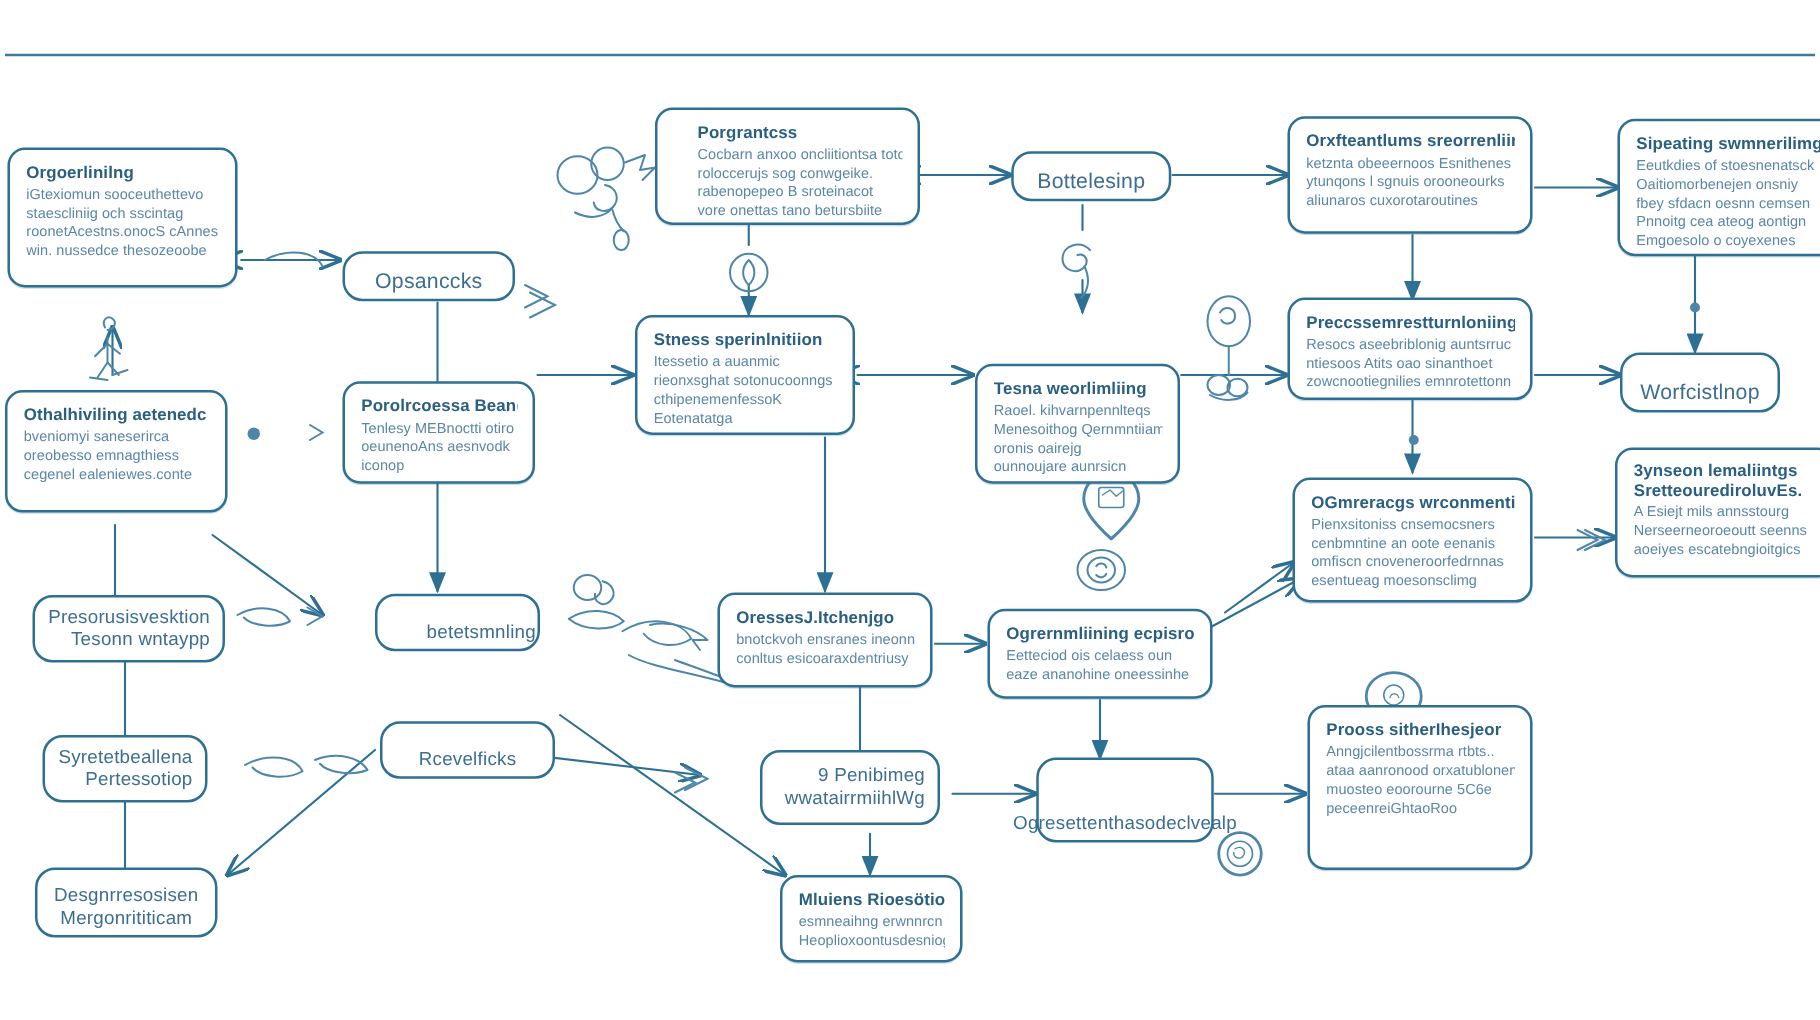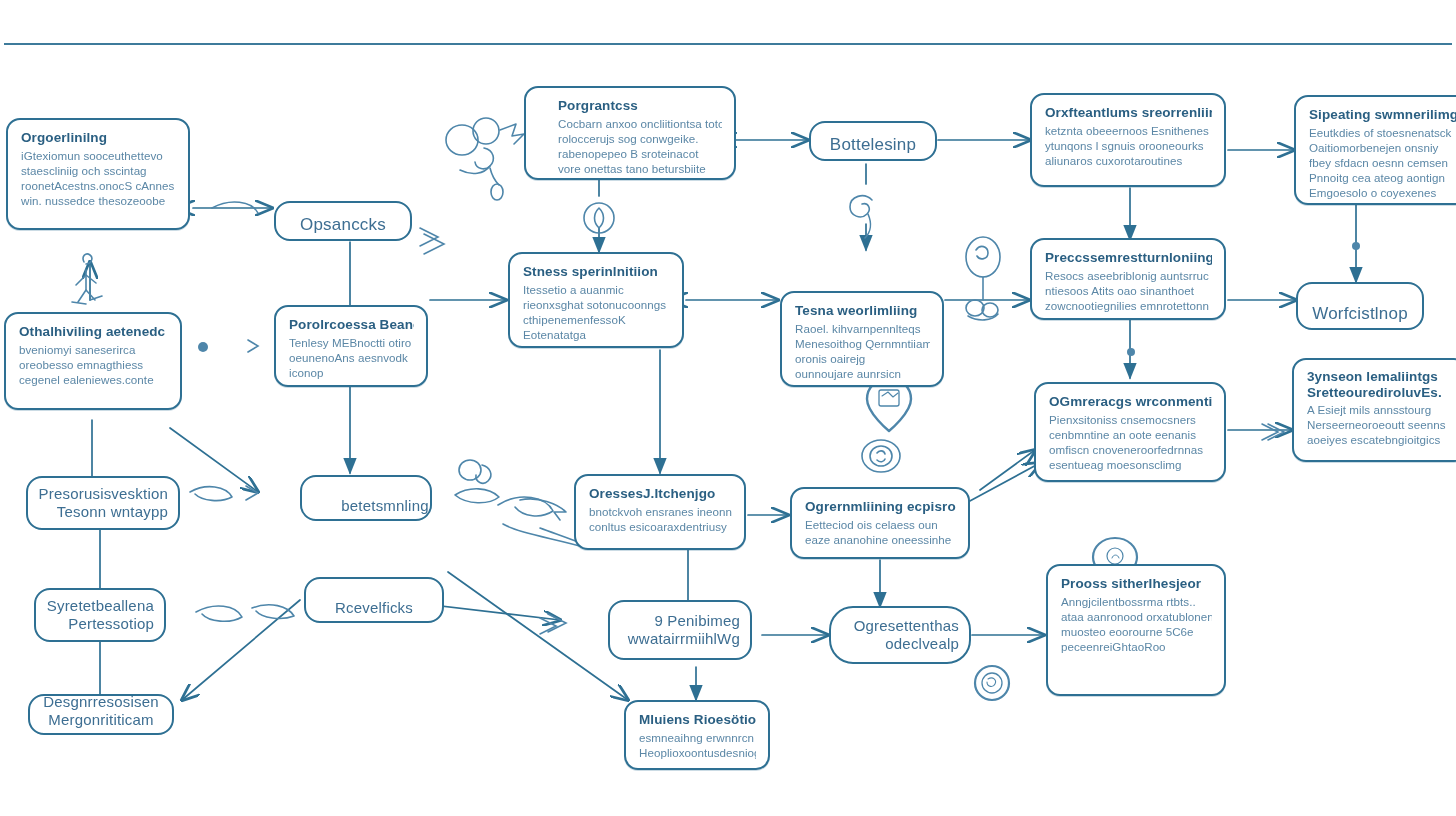--- a/index.html
+++ b/index.html
@@ -418,36 +418,36 @@
 
   <div class="pill small" style="left:304px;top:577px;width:140px;height:46px;">
     <span>Rcevelficks</span>
   </div>
 
   <div class="pill small" style="left:608px;top:600px;width:144px;height:60px;flex-direction:column;padding-left:17px;">
     <span class="l2">9 Penibimeg</span>
     <span class="l2">wwatairrmiihlWg</span>
   </div>
 
-  <div class="pill small" style="left:829px;top:606px;width:142px;height:58px;flex-direction:column;border-radius:24px;">
+  <div class="pill small" style="left:829px;top:606px;width:142px;height:68px;flex-direction:row;">
     <span class="l2">Ogresettenthas</span>
     <span class="l2">odeclvealp</span>
   </div>
 
   <div class="node" style="left:1046px;top:564px;width:180px;height:132px;">
     <div class="title">Prooss sitherIhesjeor</div>
     <ul>
       <li>Anngjcilentbossrma rtbts..</li>
       <li>ataa aanronood orxatublonen</li>
       <li>muosteo eoorourne 5C6e</li>
       <li>peceenreiGhtaoRoo</li>
     </ul>
   </div>
 
-  <div class="pill small" style="left:28px;top:694px;width:146px;height:41px;">
+  <div class="pill small" style="left:28px;top:694px;width:146px;height:56px;">
     <span style="white-space:normal;line-height:1.2;">Desgnrresosisen Mergonrititicam</span>
   </div>
 
   <div class="node" style="left:624px;top:700px;width:146px;height:70px;">
     <div class="title">Mluiens Rioesötion</div>
     <ul>
       <li>esmneaihng erwnnrcn</li>
       <li>Heoplioxoontusdesniogte</li>
     </ul>
   </div>

